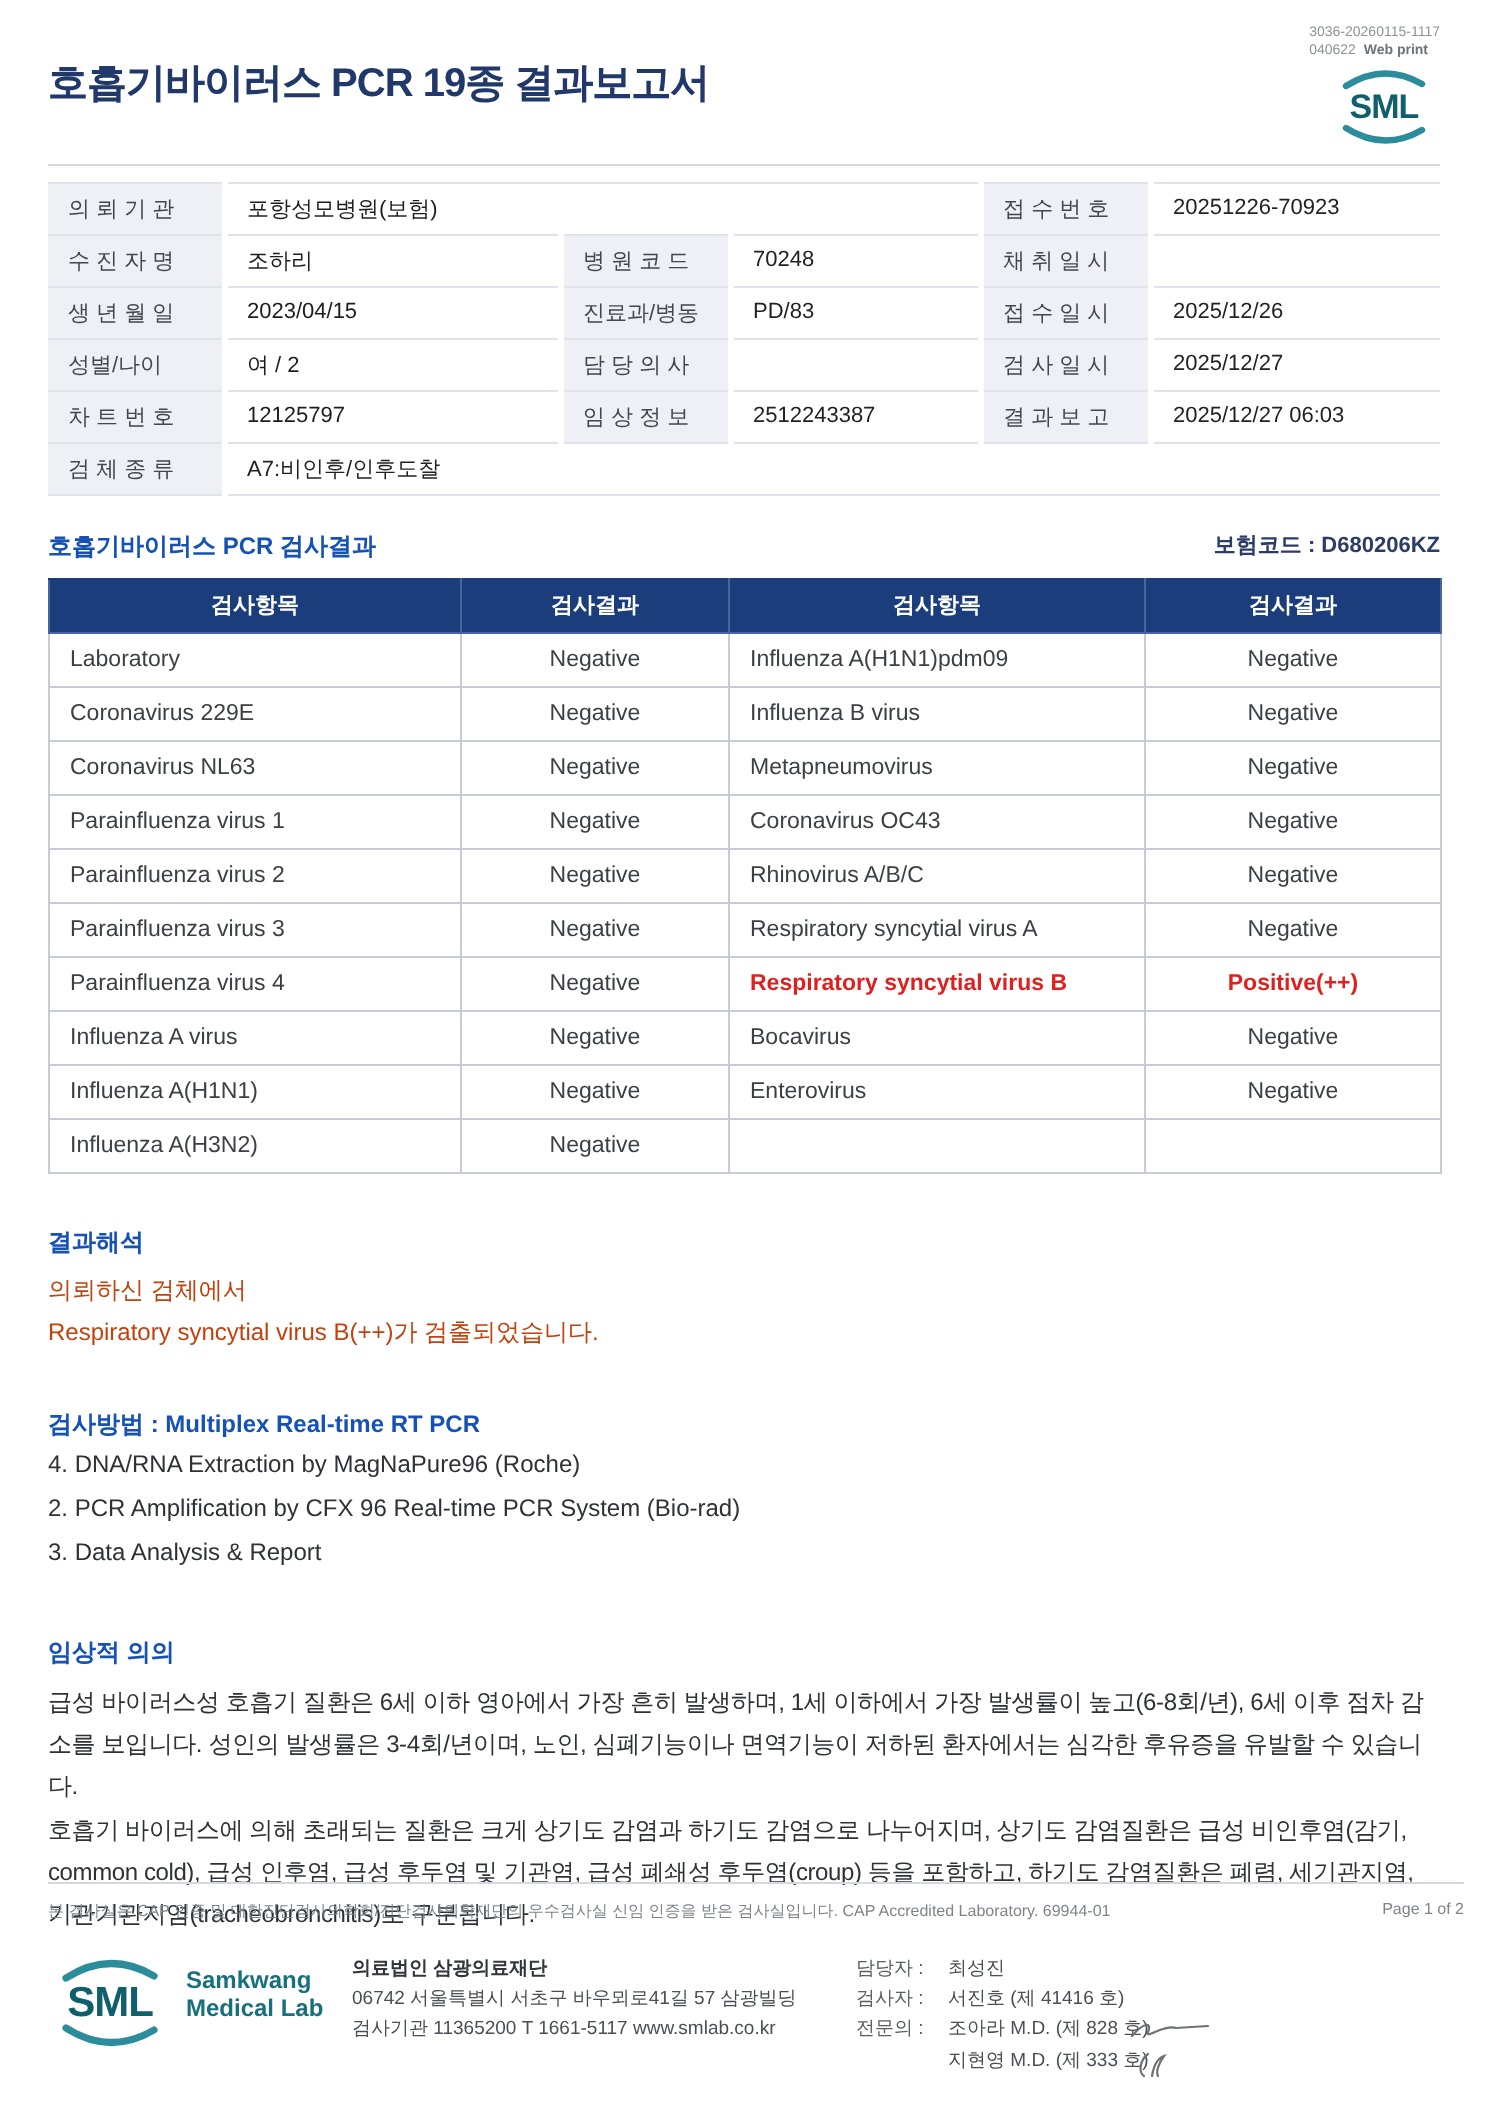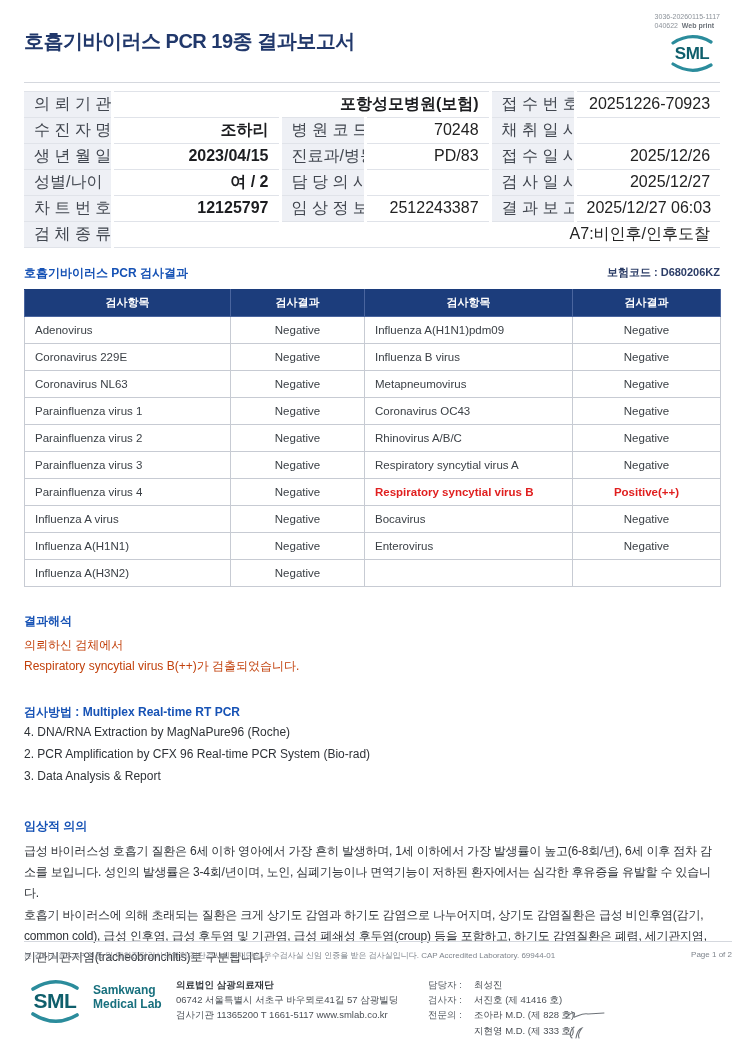--- a/index.html
+++ b/index.html
@@ -9,26 +9,26 @@
   
   .header{display:flex;justify-content:space-between;align-items:flex-start;}
   .title{font-size:20px;font-weight:bold;color:#21386b;margin-top:18px;letter-spacing:-0.5px;}
   .header-right{display:flex;flex-direction:column;align-items:flex-end;}
   .print-meta{font-size:7px;color:#8d939a;line-height:1.35;text-align:left;margin-top:2px;}
   .print-meta .b{font-weight:bold;color:#6d737a;}
   .logo-svg{margin-top:2px;margin-right:2px;}
   .header-rule{border-top:1px solid #d5d8de;margin-top:9px;}
 
   
-  table.info{width:100%;border-collapse:collapse;font-size:16px;margin-top:8px;table-layout:fixed;text-align:right;}
+  table.info{width:100%;border-collapse:collapse;font-size:11px;margin-top:8px;table-layout:fixed;}
   table.info td{height:25px;padding:0 10px;border-bottom:1px solid #e0e3e9;overflow:hidden;white-space:nowrap;color:#222;}
   table.info tr:first-child td{border-top:1px solid #e0e3e9;}
   table.info td.lbl{background:#eef0f5;color:#41464f;border-right:3px solid #fff;}
   table.info td.lbl.mid{border-left:3px solid #fff;}
-  table.info td.strong{font-weight:bold;color:#1c1d20;}
+  table.info td.strong{font-weight:normal;color:#1c1d20;}
 
   
   .results-head{display:flex;justify-content:space-between;align-items:flex-start;margin:17px 0 7px;}
   .sec-title{color:#1652b5;font-weight:bold;font-size:12px;}
   .insurance{font-size:11px;color:#2b3c66;font-weight:600;}
   table.results{width:100%;border-collapse:collapse;font-size:11.5px;table-layout:fixed;border:1px solid #9aa0aa;}
   table.results th{background:#1c3d7c;color:#fff;font-weight:bold;height:24px;font-size:11px;border:1px solid #4a659e;border-top-color:#1c3d7c;}
   table.results td{border:1px solid #c7cbd3;height:24px;color:#3b4046;}
   table.results td.item{text-align:left;padding-left:10px;}
   table.results td.result{text-align:center;}
@@ -147,21 +147,21 @@
     <thead>
       <tr>
         <th>검사항목</th>
         <th>검사결과</th>
         <th>검사항목</th>
         <th>검사결과</th>
       </tr>
     </thead>
     <tbody>
         <tr>
-          <td class="item">Adenovirus</td>
+          <td class="item">Laboratory</td>
           <td class="result">Negative</td>
           <td class="item">Influenza A(H1N1)pdm09</td>
           <td class="result">Negative</td>
         </tr>
         <tr>
           <td class="item">Coronavirus 229E</td>
           <td class="result">Negative</td>
           <td class="item">Influenza B virus</td>
           <td class="result">Negative</td>
         </tr>

